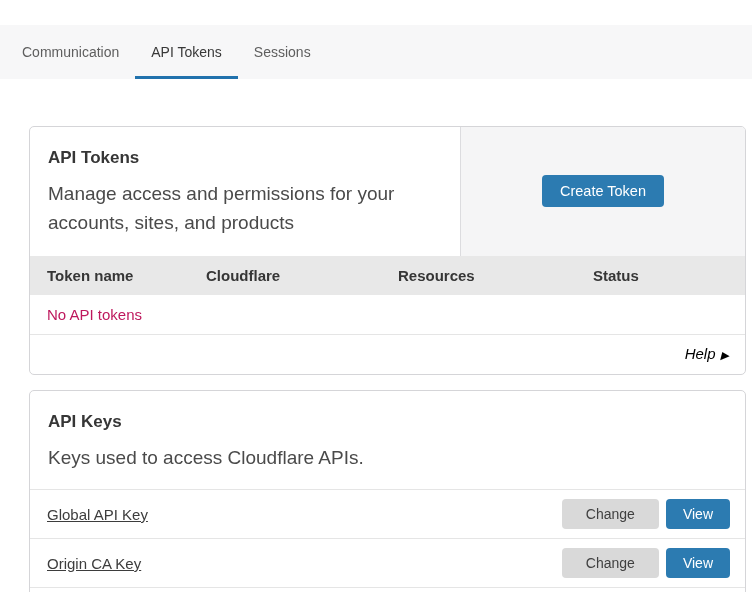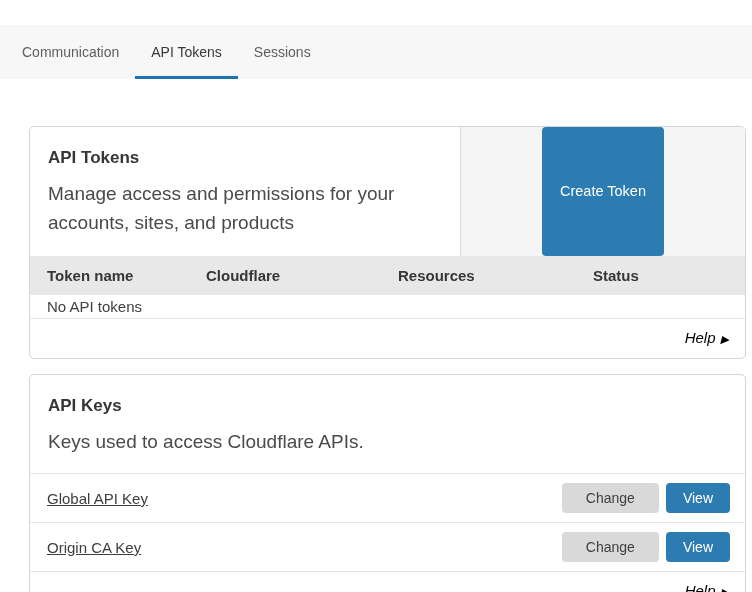--- a/index.html
+++ b/index.html
@@ -59,20 +59,21 @@
     line-height: 1.55;
   }
   
   .card1-top { display: flex; min-height: 113px; }
   .card1-info { width: 430px; padding: 21px 18px 18px 18px; }
   .card1-action {
     flex: 1;
     background: #f5f5f6;
     border-left: 1px solid #dcdcdf;
     display: flex;
+    align-items: center;
     justify-content: center;
   }
   .btn {
     border: none;
     border-radius: 4px;
     font-family: "Liberation Sans", sans-serif;
     font-size: 14px;
     cursor: pointer;
     line-height: 16px;
   }
@@ -95,23 +96,23 @@
     font-weight: bold;
     font-size: 15px;
     color: #363636;
     padding: 11px 0 11px 17px;
   }
   .thead .col1 { width: 159px; }
   .thead .col2 { width: 192px; }
   .thead .col3 { width: 195px; }
   .thead .col4 { flex: 1; }
   .empty-row {
-    padding: 3px 17px;
+    padding: 11px 17px;
     font-size: 15px;
-    color: #404040;
+    color: #be185d;
     border-bottom: 1px solid #e5e5e5;
   }
   .help-row {
     padding: 10px 16px 12px;
     text-align: right;
     font-size: 15px;
   }
   .help-link {
     color: #000000;
     cursor: pointer;

